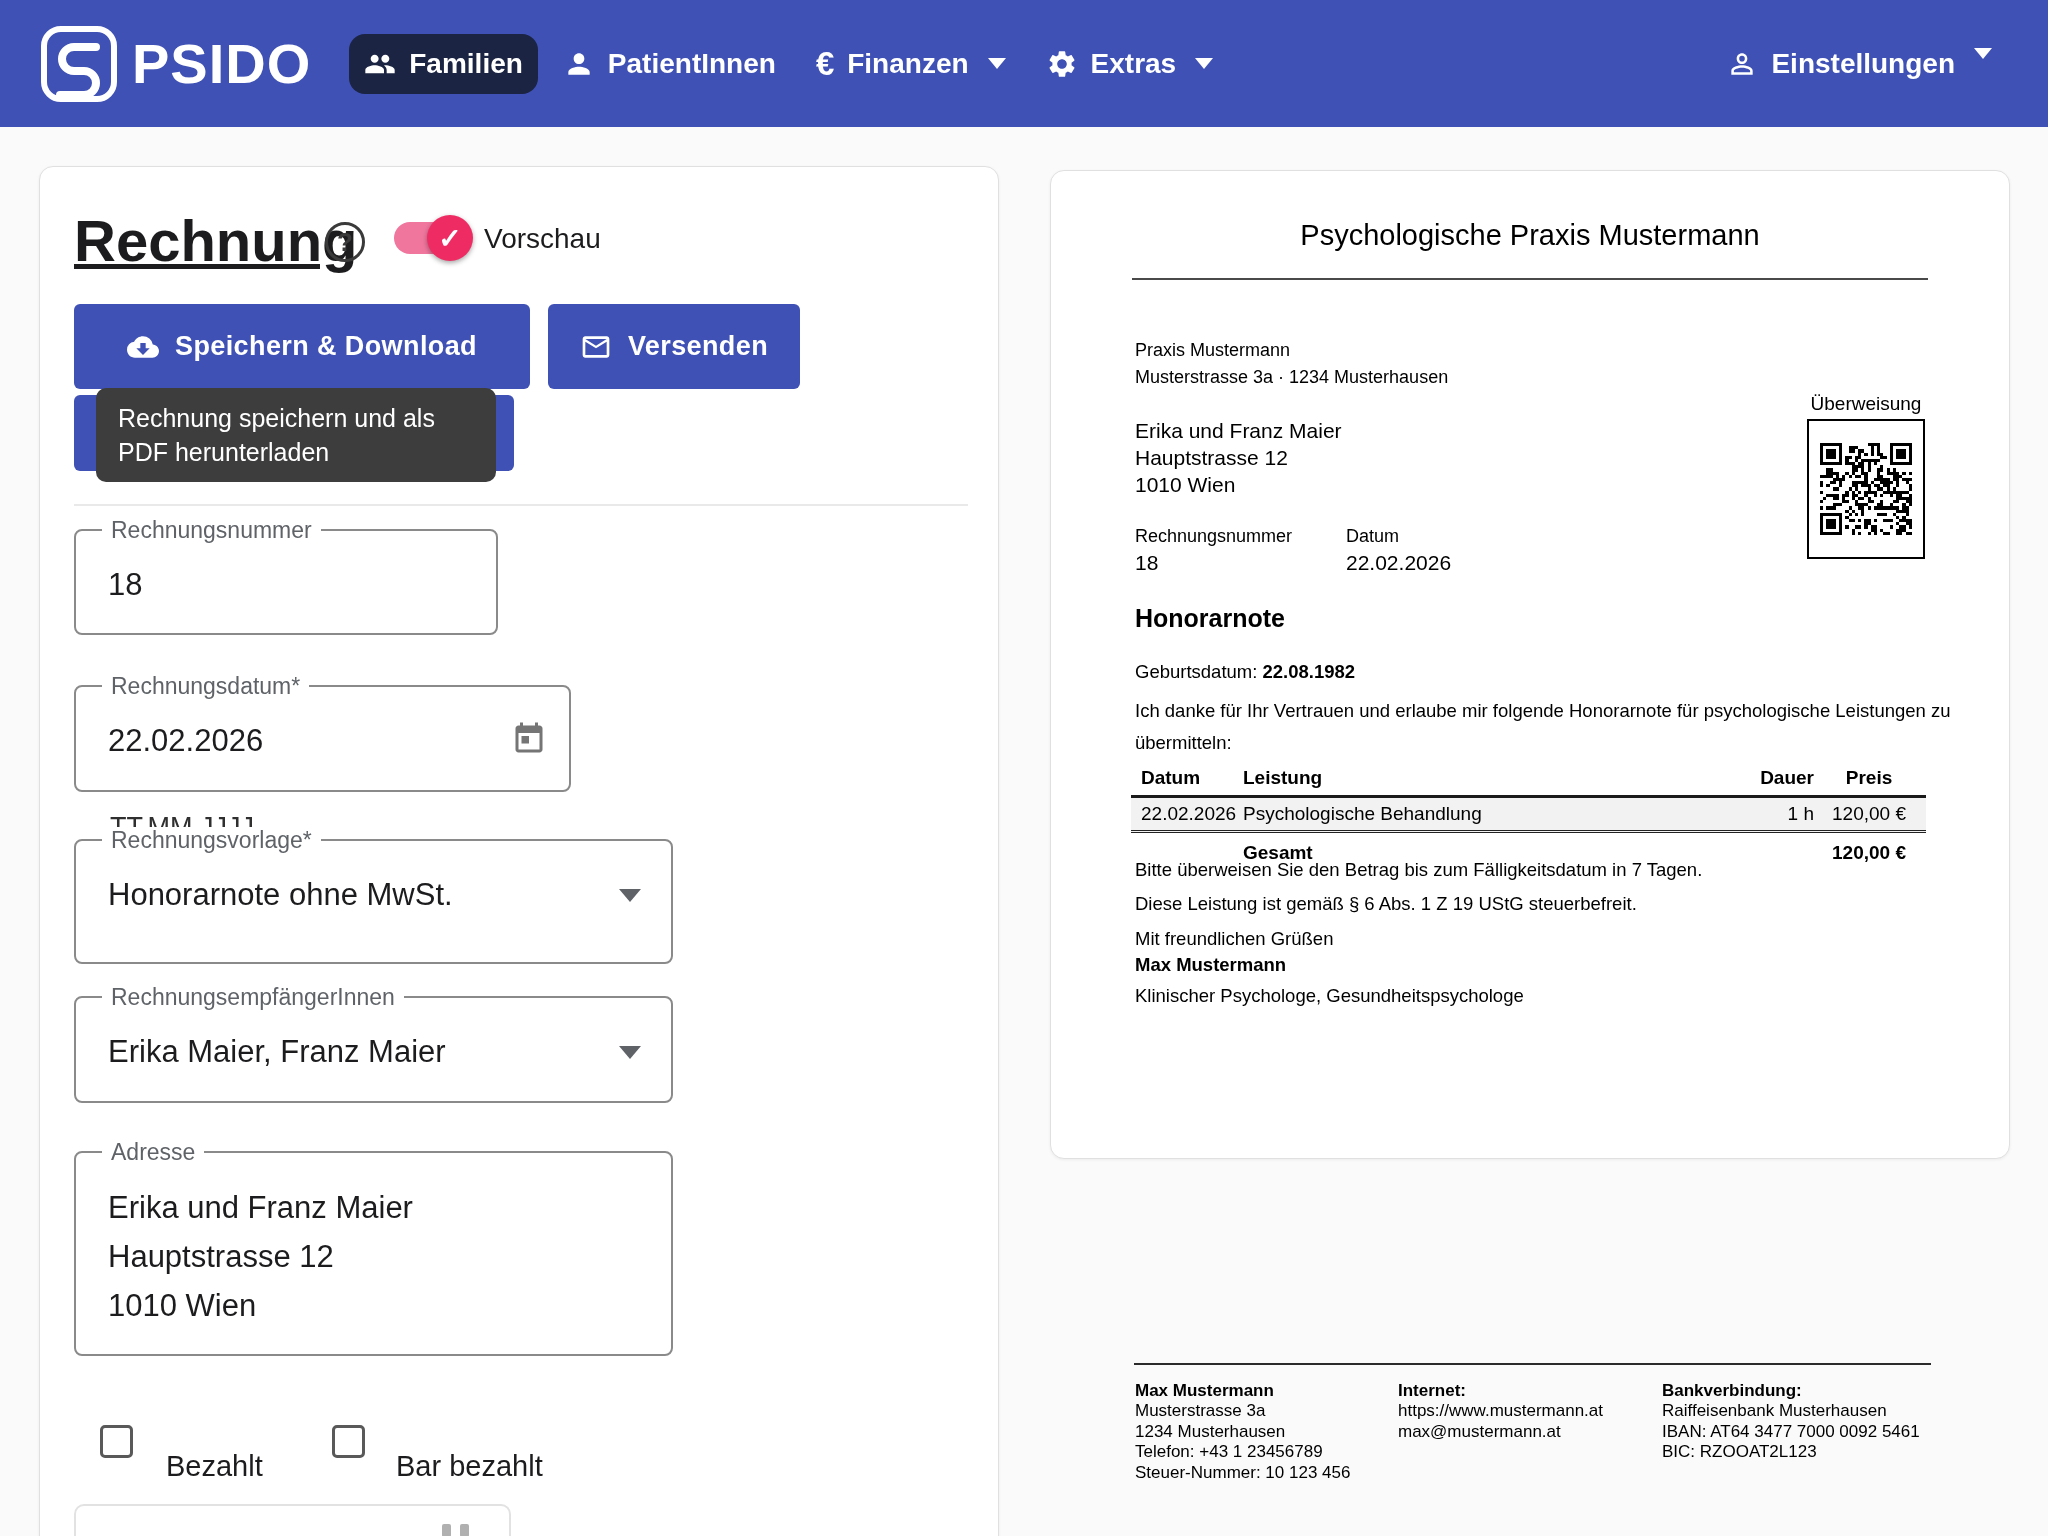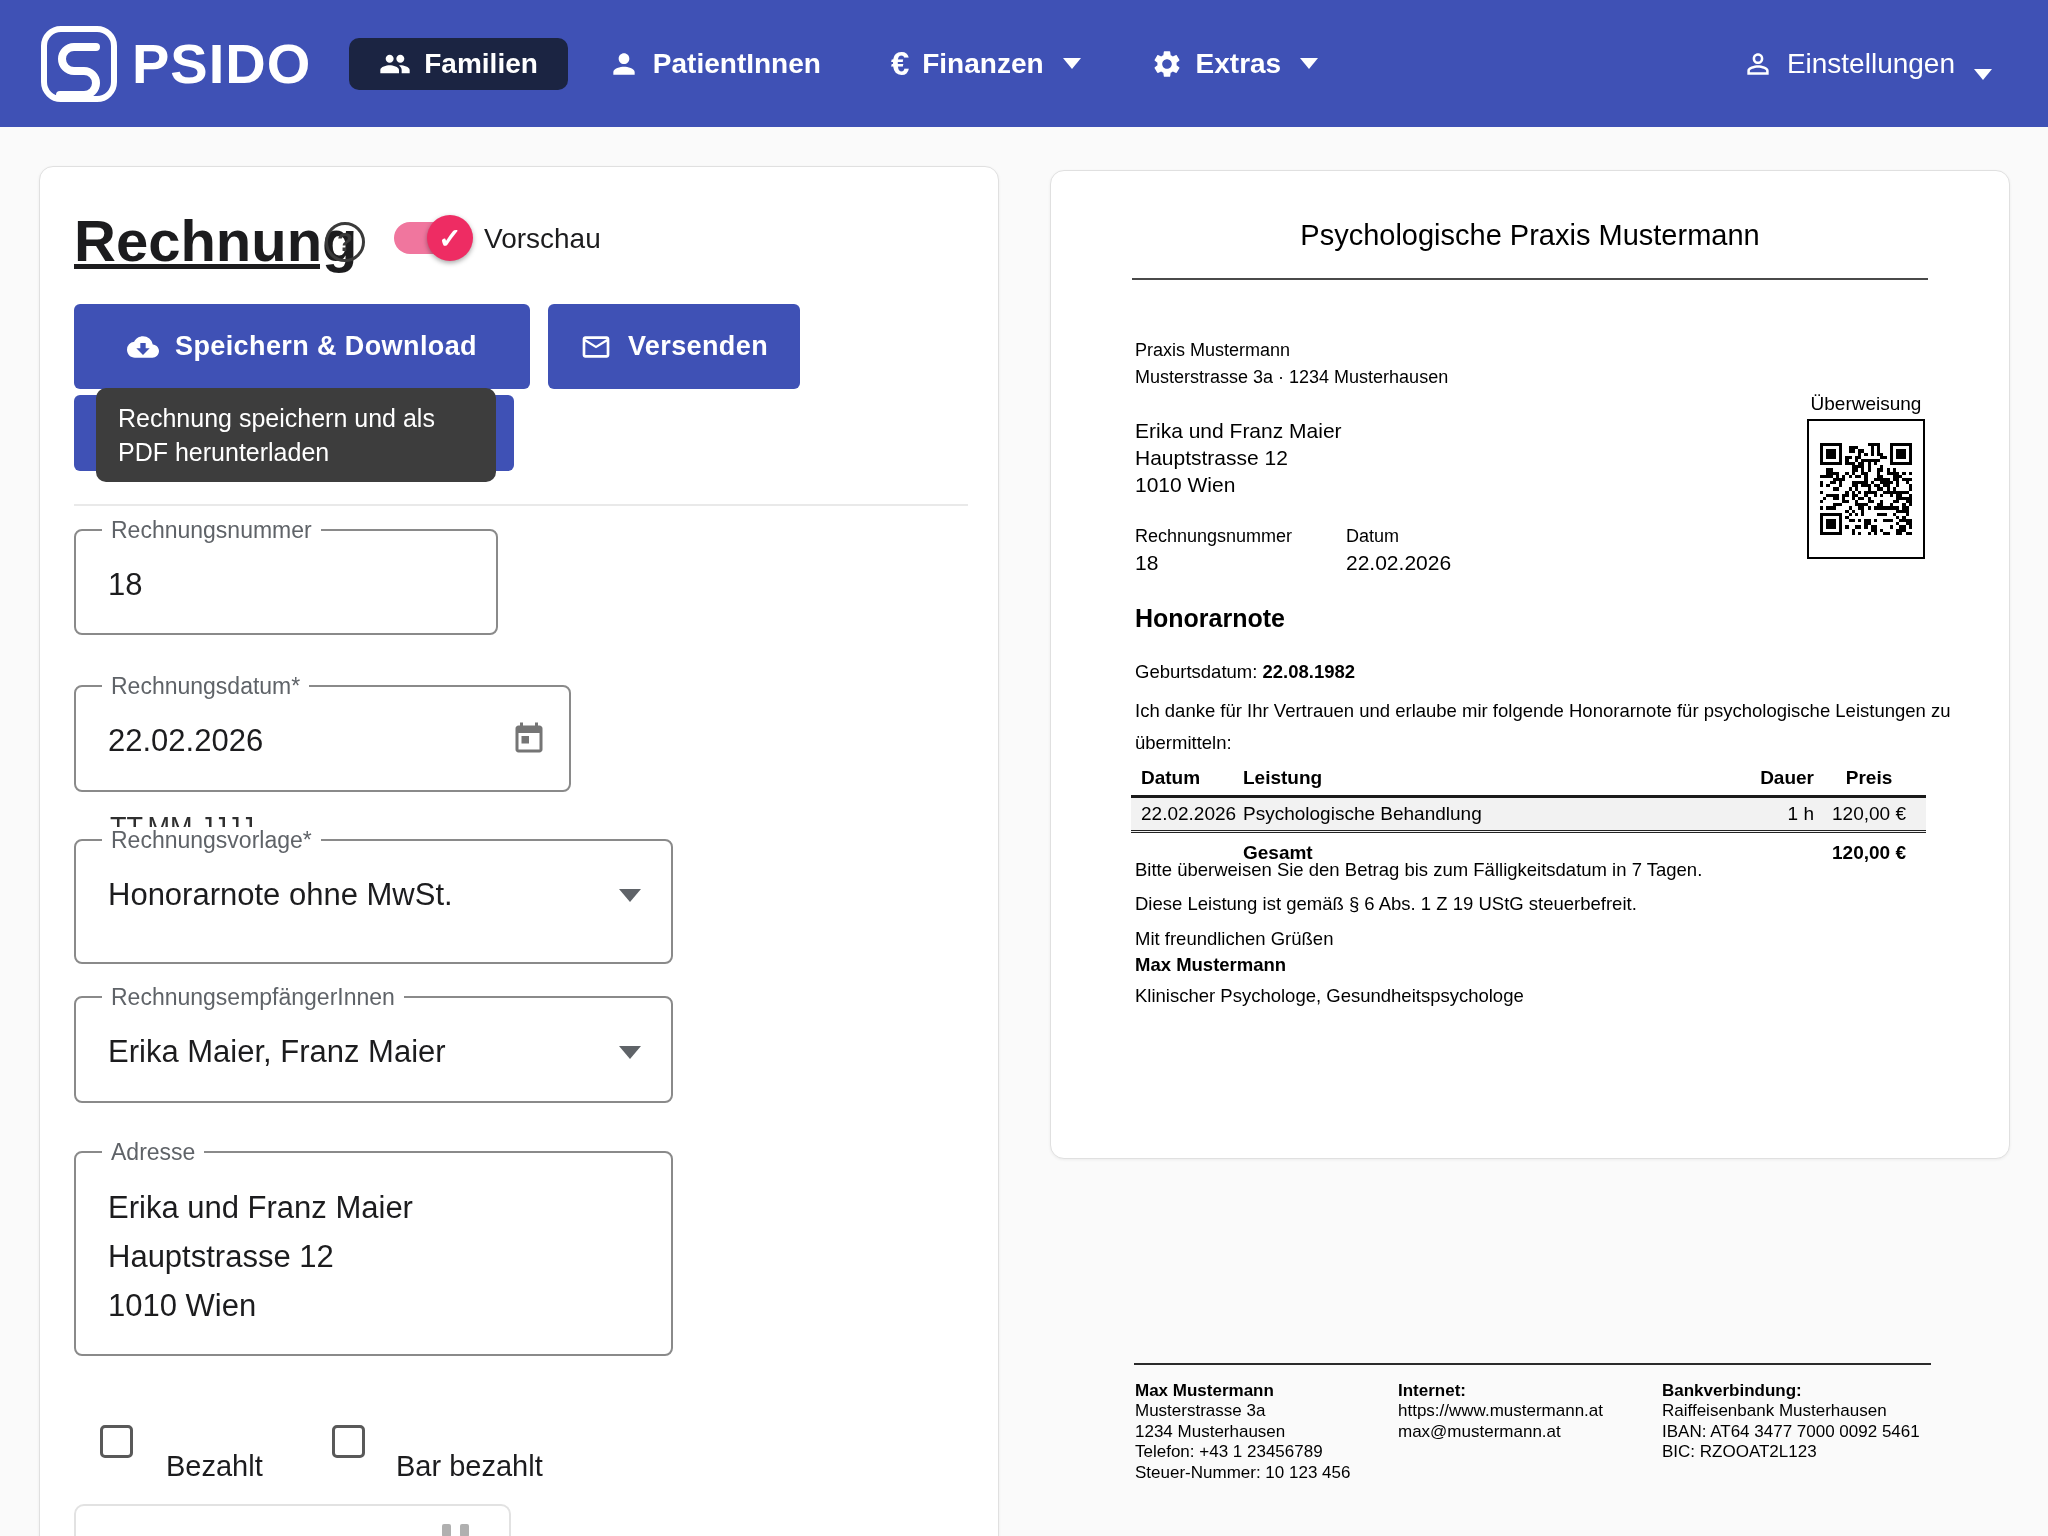--- a/index.html
+++ b/index.html
@@ -4,25 +4,25 @@
 <style>
   * { margin:0; padding:0; box-sizing:border-box; }
   html,body { width:2048px; height:1536px; }
   body { font-family:"Liberation Sans", sans-serif; background:#fafafa; position:relative; overflow:hidden; color:#202124; }
 
   
   .navbar { position:absolute; left:0; top:0; width:2048px; height:127px; background:#3f51b5; display:flex; align-items:center; padding:0 56px 0 40px; }
   .logo-box { width:78px; height:78px; flex:0 0 78px; }
   .brand { color:#fff; font-size:56px; font-weight:700; letter-spacing:1px; margin-left:14px; }
   .nav-items { display:flex; align-items:center; margin-left:38px; gap:10px; }
-  .nav-item { display:flex; align-items:center; gap:13px; color:#fff; font-size:28px; font-weight:700; height:52px; padding:0 30px; border-radius:10px; cursor:pointer; white-space:nowrap; }
+  .nav-item { display:flex; align-items:center; gap:13px; color:#fff; font-size:28px; font-weight:700; height:60px; padding:0 15px; border-radius:16px; cursor:pointer; white-space:nowrap; }
   .nav-item.active { background:#1b2442; }
   .nav-euro { font-size:33px; font-weight:700; }
   .caret { width:0; height:0; border-left:9px solid transparent; border-right:9px solid transparent; border-top:11px solid #fff; margin-left:6px; }
-  .nav-right { margin-left:auto; display:flex; align-items:flex-end; gap:13px; color:#fff; font-size:28px; font-weight:400; cursor:pointer; }
+  .nav-right { margin-left:auto; display:flex; align-items:flex-start; gap:13px; color:#fff; font-size:28px; font-weight:700; cursor:pointer; }
   .nav-icon { width:32px; height:32px; display:block; }
 
   
   .card { position:absolute; background:#fff; border:1px solid #e0e0e0; border-radius:14px; box-shadow:0 1px 3px rgba(0,0,0,0.06); }
   #left-card  { left:39px;  top:166px; width:960px;  height:1460px; }
   #right-card { left:1050px; top:170px; width:960px; height:989px;padding-left:44px; }
 
   
   .form-title { position:absolute; left:34px; top:40px; font-size:58px; font-weight:600; color:#1c1c1e;text-decoration:underline; }
   .help-circle { position:absolute; left:285px; top:55px; width:40px; height:40px; border:3px solid #3a3a3a; border-radius:50%; display:flex; align-items:center; justify-content:center; font-size:26px; font-weight:700; color:#3a3a3a; }

